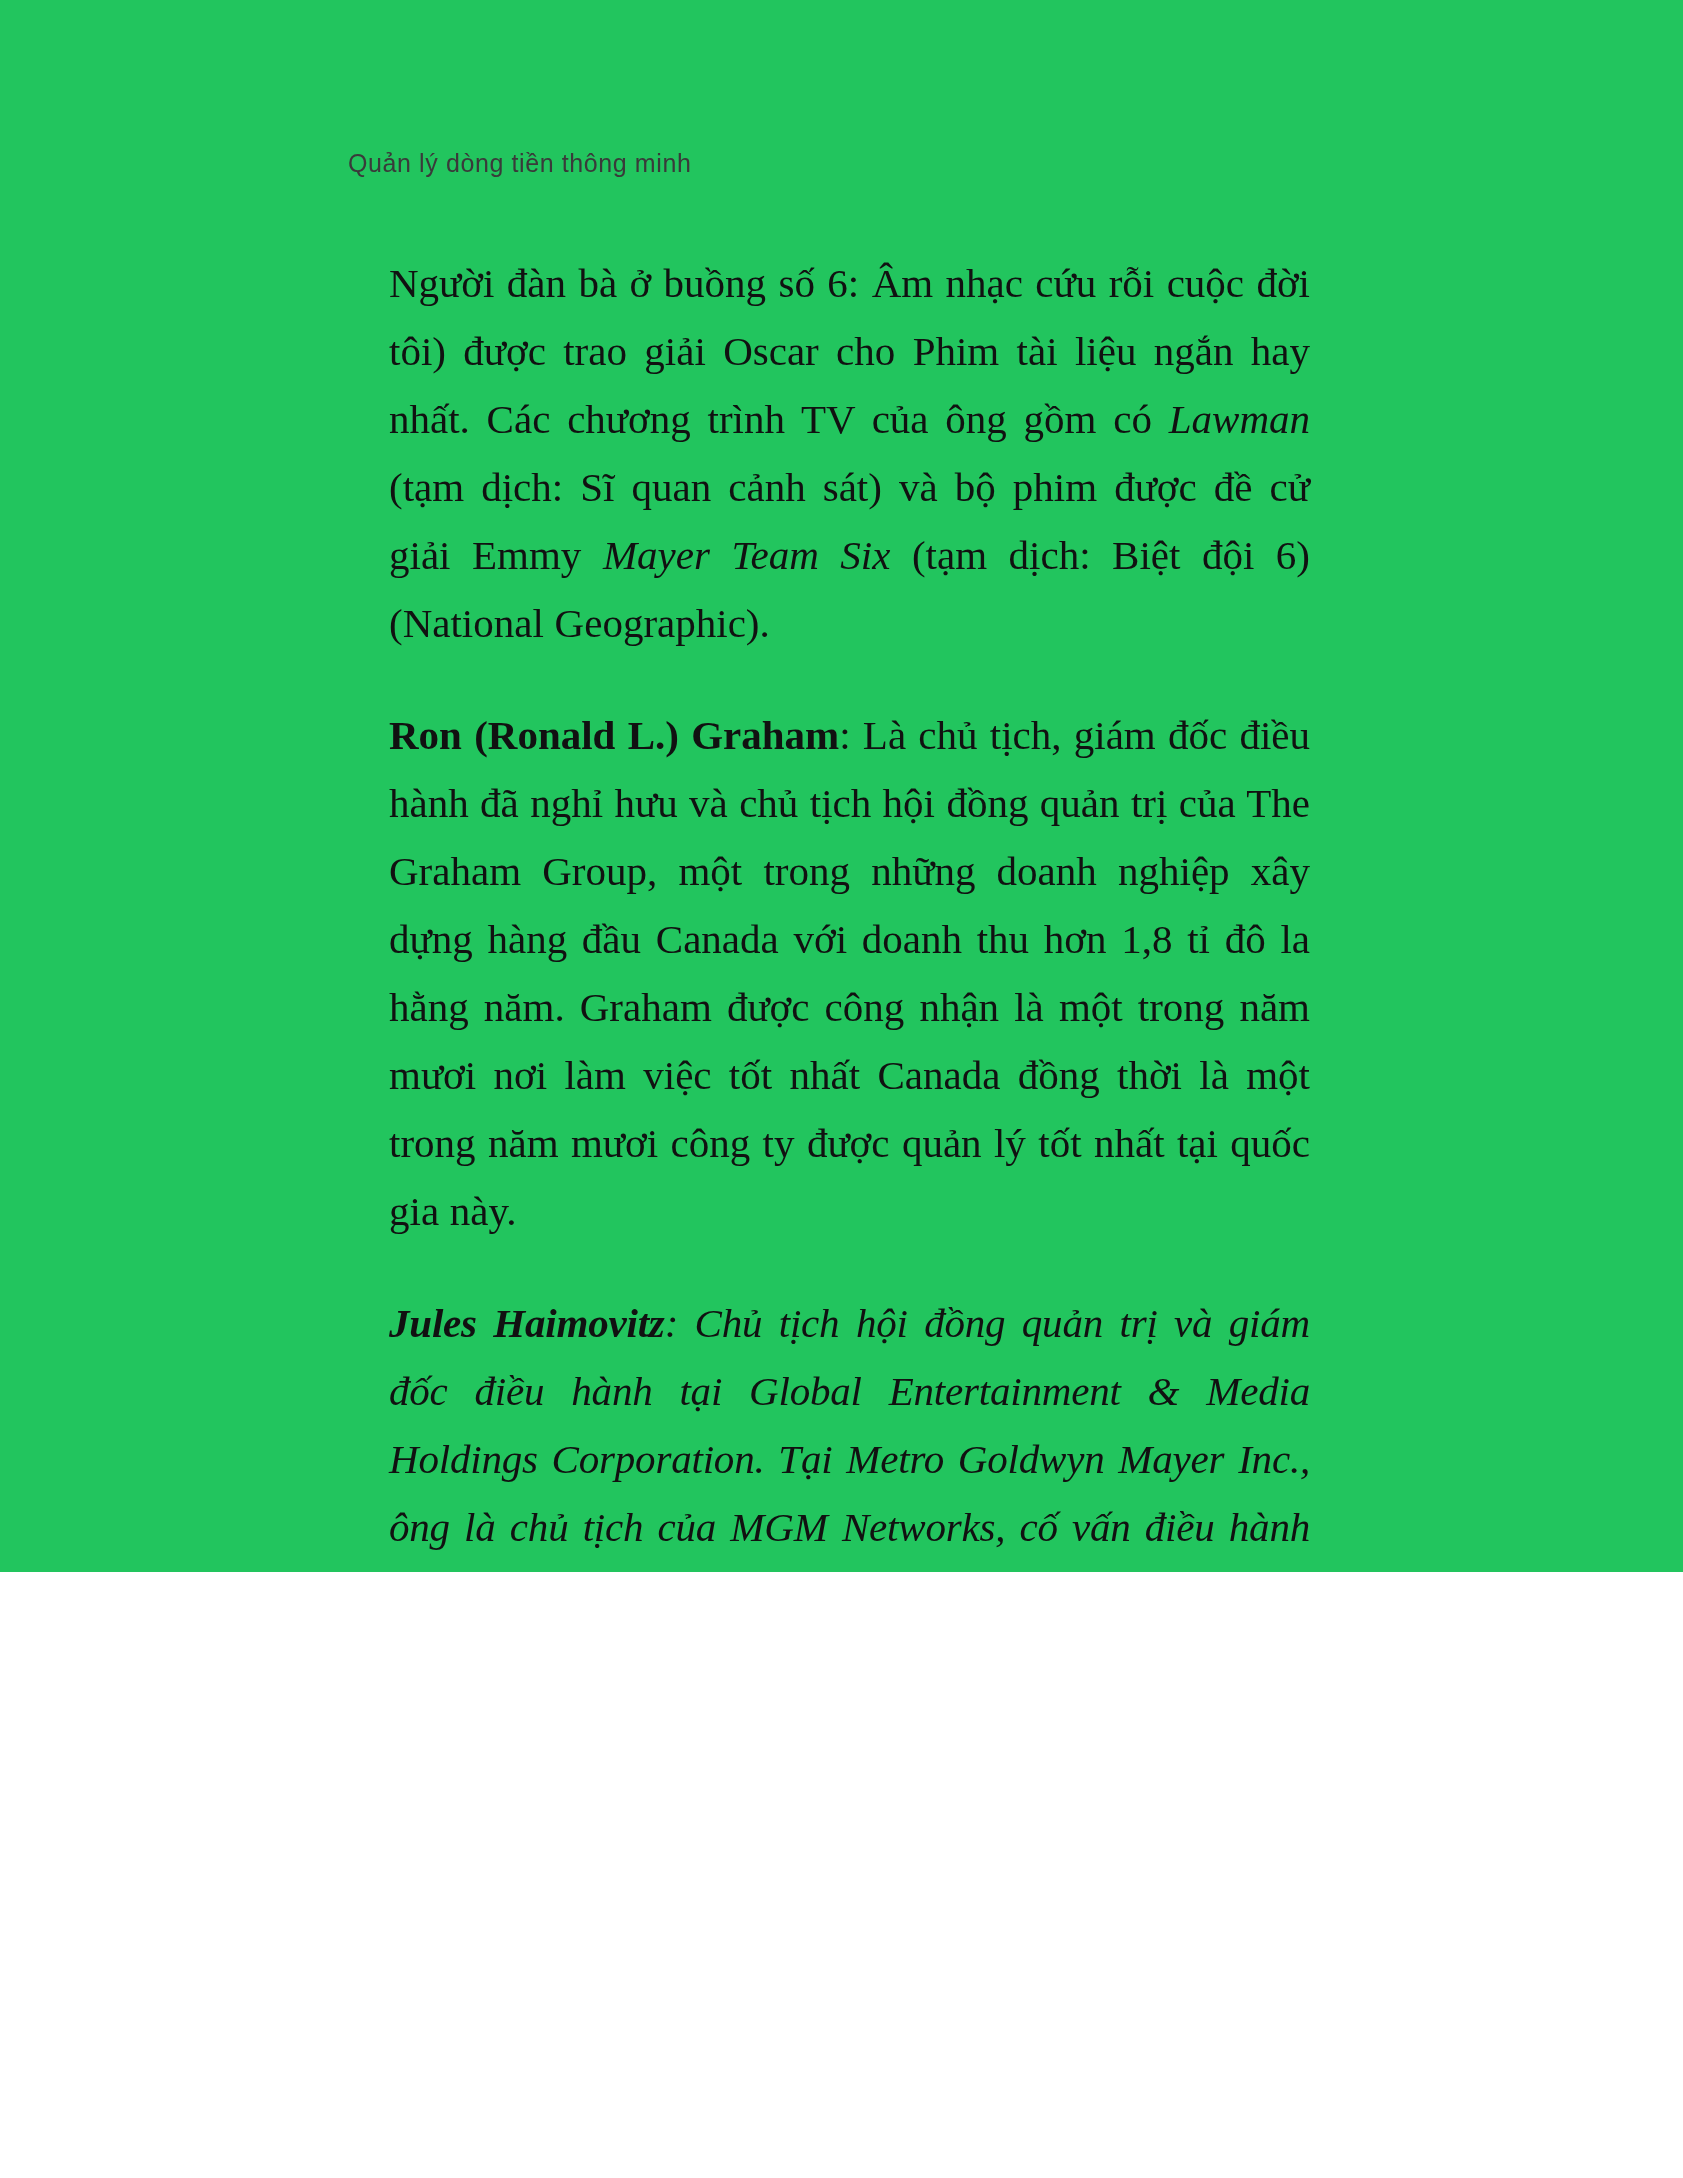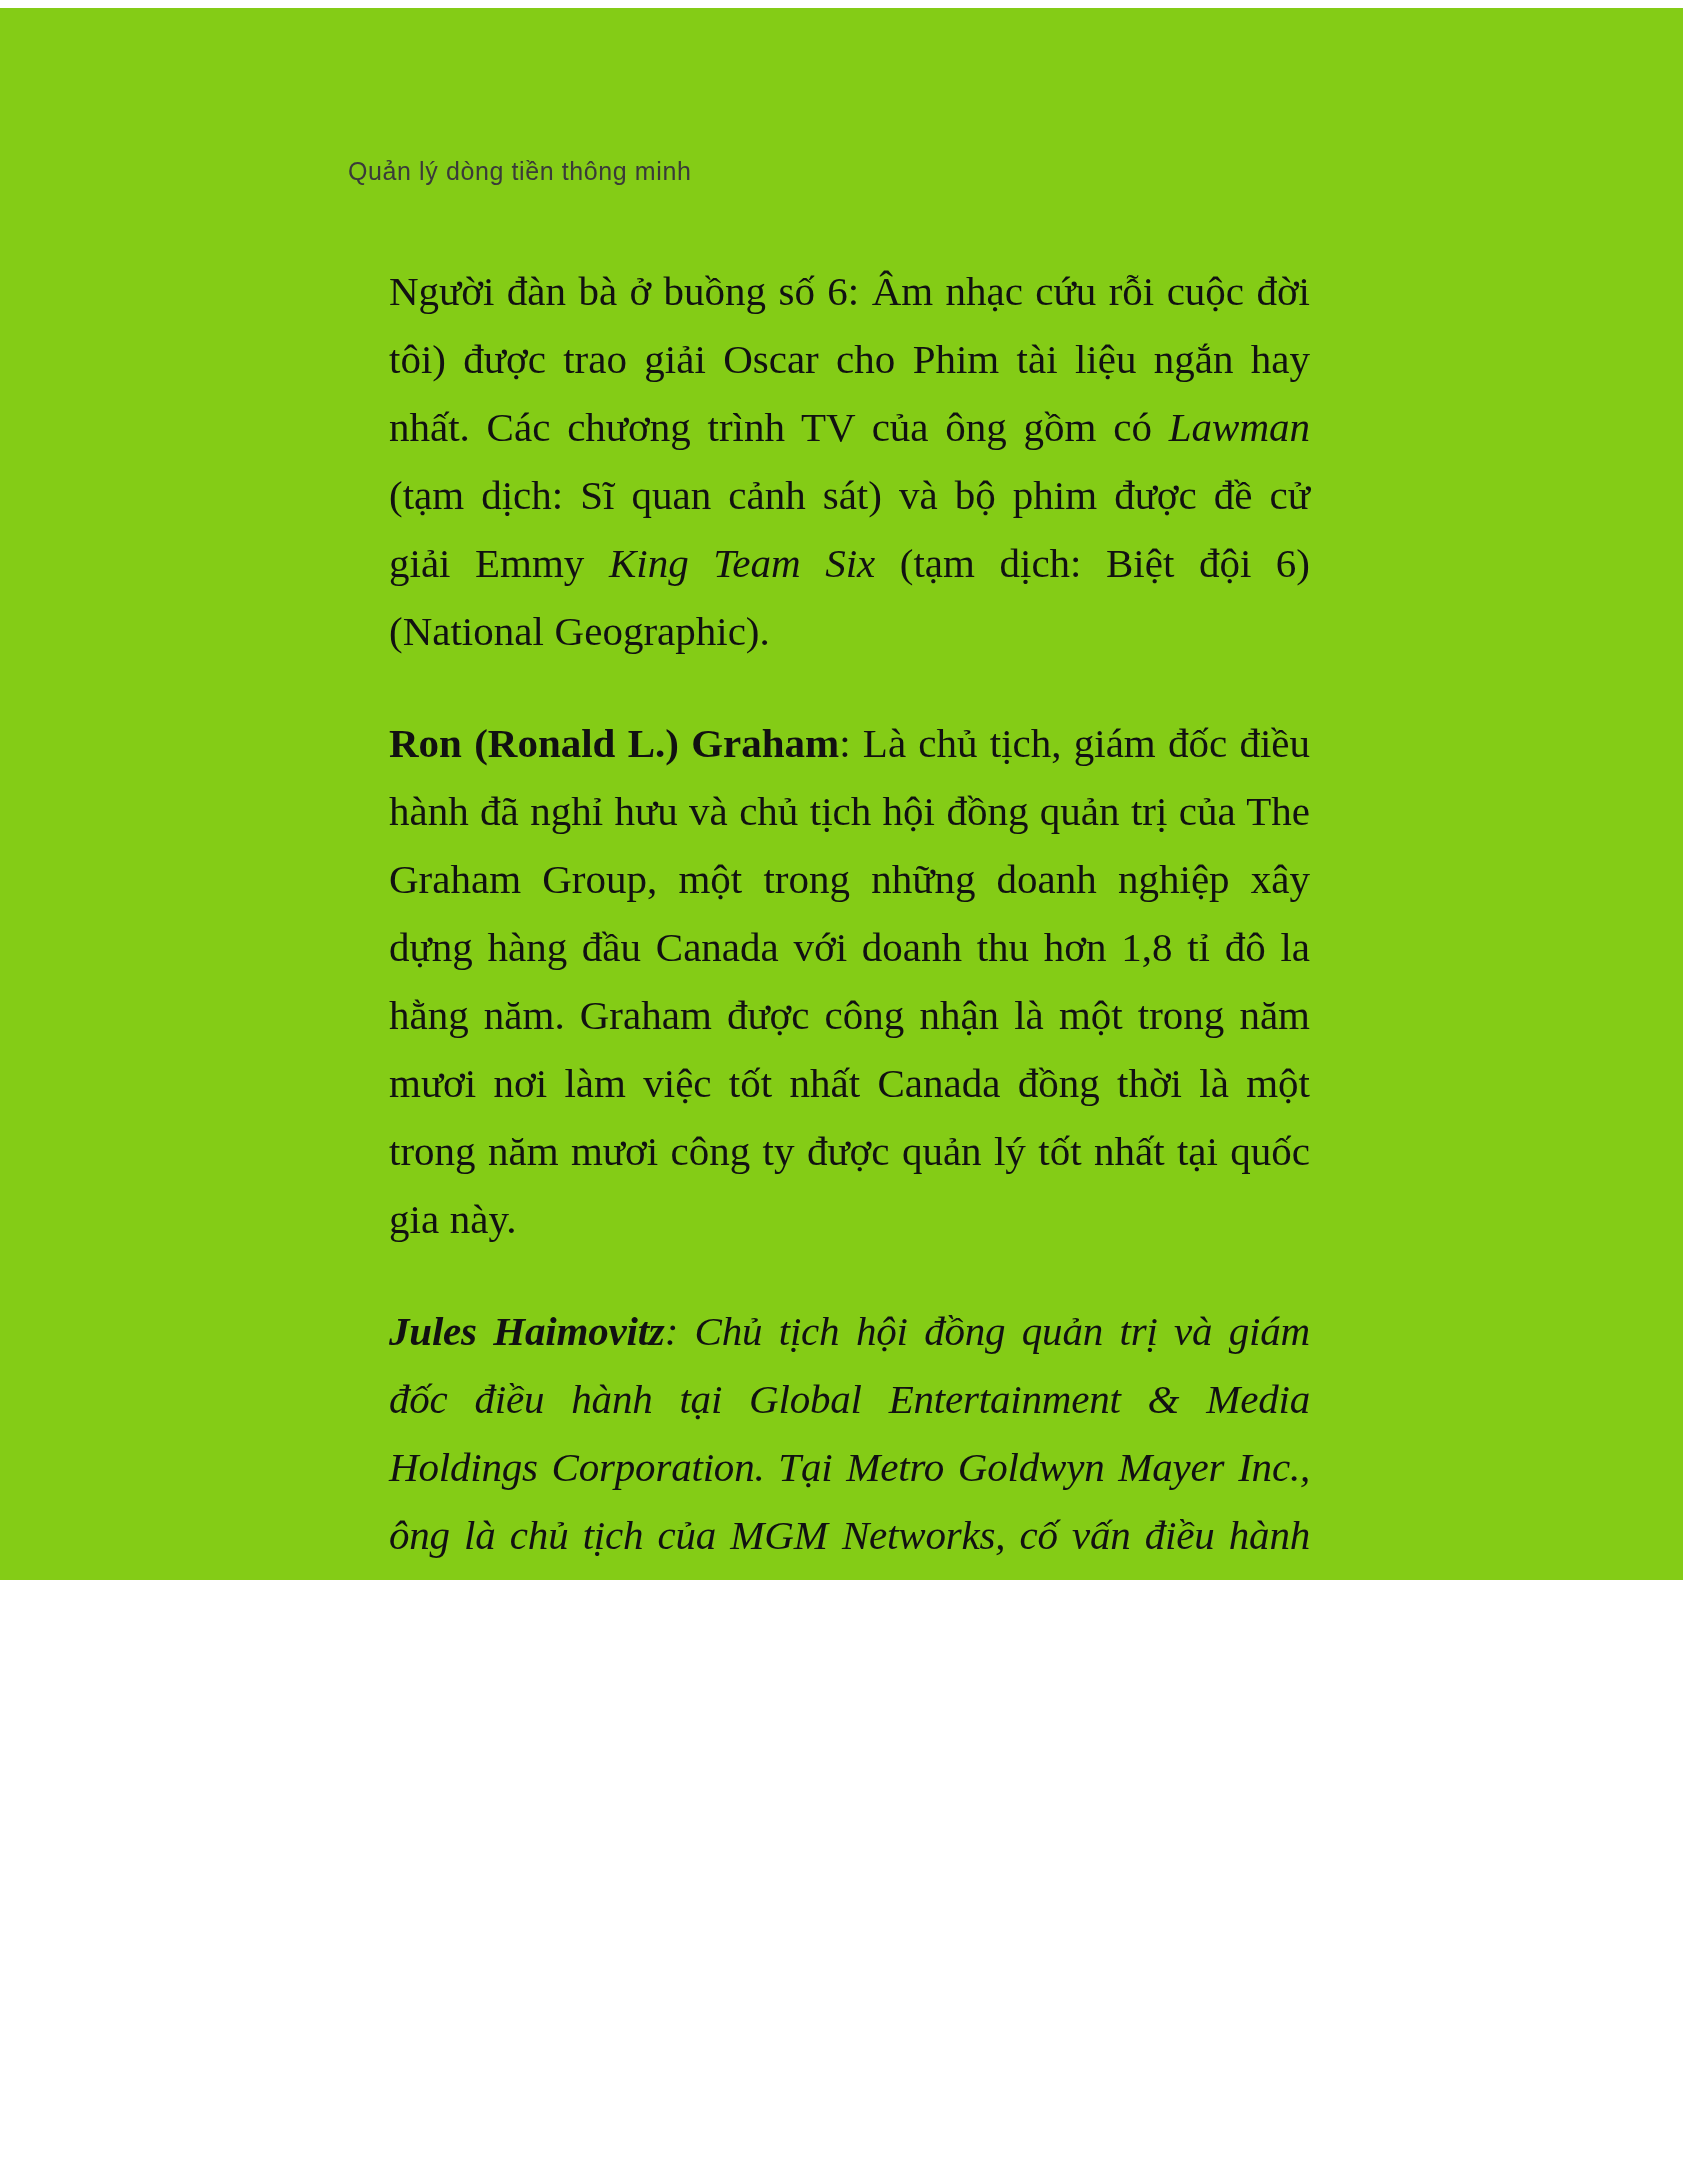--- a/index.html
+++ b/index.html
@@ -4,24 +4,23 @@
 <style>
   html, body {
     margin: 0;
     padding: 0;
     background: #ffffff;
   }
   .page {
     position: relative;
     width: 1683px;
     height: 1572px;
-    background: #84cc16;
+    background: #22c55e;
     overflow: hidden;
     font-family: "Liberation Serif", "DejaVu Serif", serif;
-    margin-top: 8px;
   }
 
   
   .running-header {
     position: absolute;
     left: 348px;
     top: 149px;
     font-family: "Liberation Sans", "DejaVu Sans", sans-serif;
     font-size: 25px;
     font-weight: 300;
@@ -94,20 +93,20 @@
   }
 </style>
 </head>
 <body>
 
 <div class="page">
 
   <div class="running-header">Quản lý dòng tiền thông minh</div>
 
   <div class="text-column">
-    <p class="para">Người đàn bà ở buồng số 6: Âm nhạc cứu rỗi cuộc đời tôi) được trao giải Oscar cho Phim tài liệu ngắn hay nhất. Các chương trình TV của ông gồm có <span class="title-italic">Lawman</span> (tạm dịch: Sĩ quan cảnh sát) và bộ phim được đề cử giải Emmy <span class="title-italic">King Team Six</span> (tạm dịch: Biệt đội 6) (National Geographic).</p>
+    <p class="para">Người đàn bà ở buồng số 6: Âm nhạc cứu rỗi cuộc đời tôi) được trao giải Oscar cho Phim tài liệu ngắn hay nhất. Các chương trình TV của ông gồm có <span class="title-italic">Lawman</span> (tạm dịch: Sĩ quan cảnh sát) và bộ phim được đề cử giải Emmy <span class="title-italic">Mayer Team Six</span> (tạm dịch: Biệt đội 6) (National Geographic).</p>
     <p class="para"><span class="lead-name">Ron (Ronald L.) Graham</span>: Là chủ tịch, giám đốc điều hành đã nghỉ hưu và chủ tịch hội đồng quản trị của The Graham Group, một trong những doanh nghiệp xây dựng hàng đầu Canada với doanh thu hơn 1,8 tỉ đô la hằng năm. Graham được công nhận là một trong năm mươi nơi làm việc tốt nhất Canada đồng thời là một trong năm mươi công ty được quản lý tốt nhất tại quốc gia này.</p>
     <p class="para dense"><span class="lead-name">Jules Haimovitz</span>: Chủ tịch hội đồng quản trị và giám đốc điều hành tại  Global Entertainment &amp; Media Holdings Corporation. Tại Metro Goldwyn Mayer Inc., ông là chủ tịch của MGM Networks, cố vấn điều hành cho CEO và là chủ tịch của tổ công tác quản lý thư viện. Ông cũng là chủ tịch và giám đốc điều hành của Spelling Entertainment Inc. và giữ các vị trí cấp cao tại Viacom Inc., King World Productions Inc., ITC Entertainment</p>
   </div>
 
 
 </div>
 
 
 </body></html>

